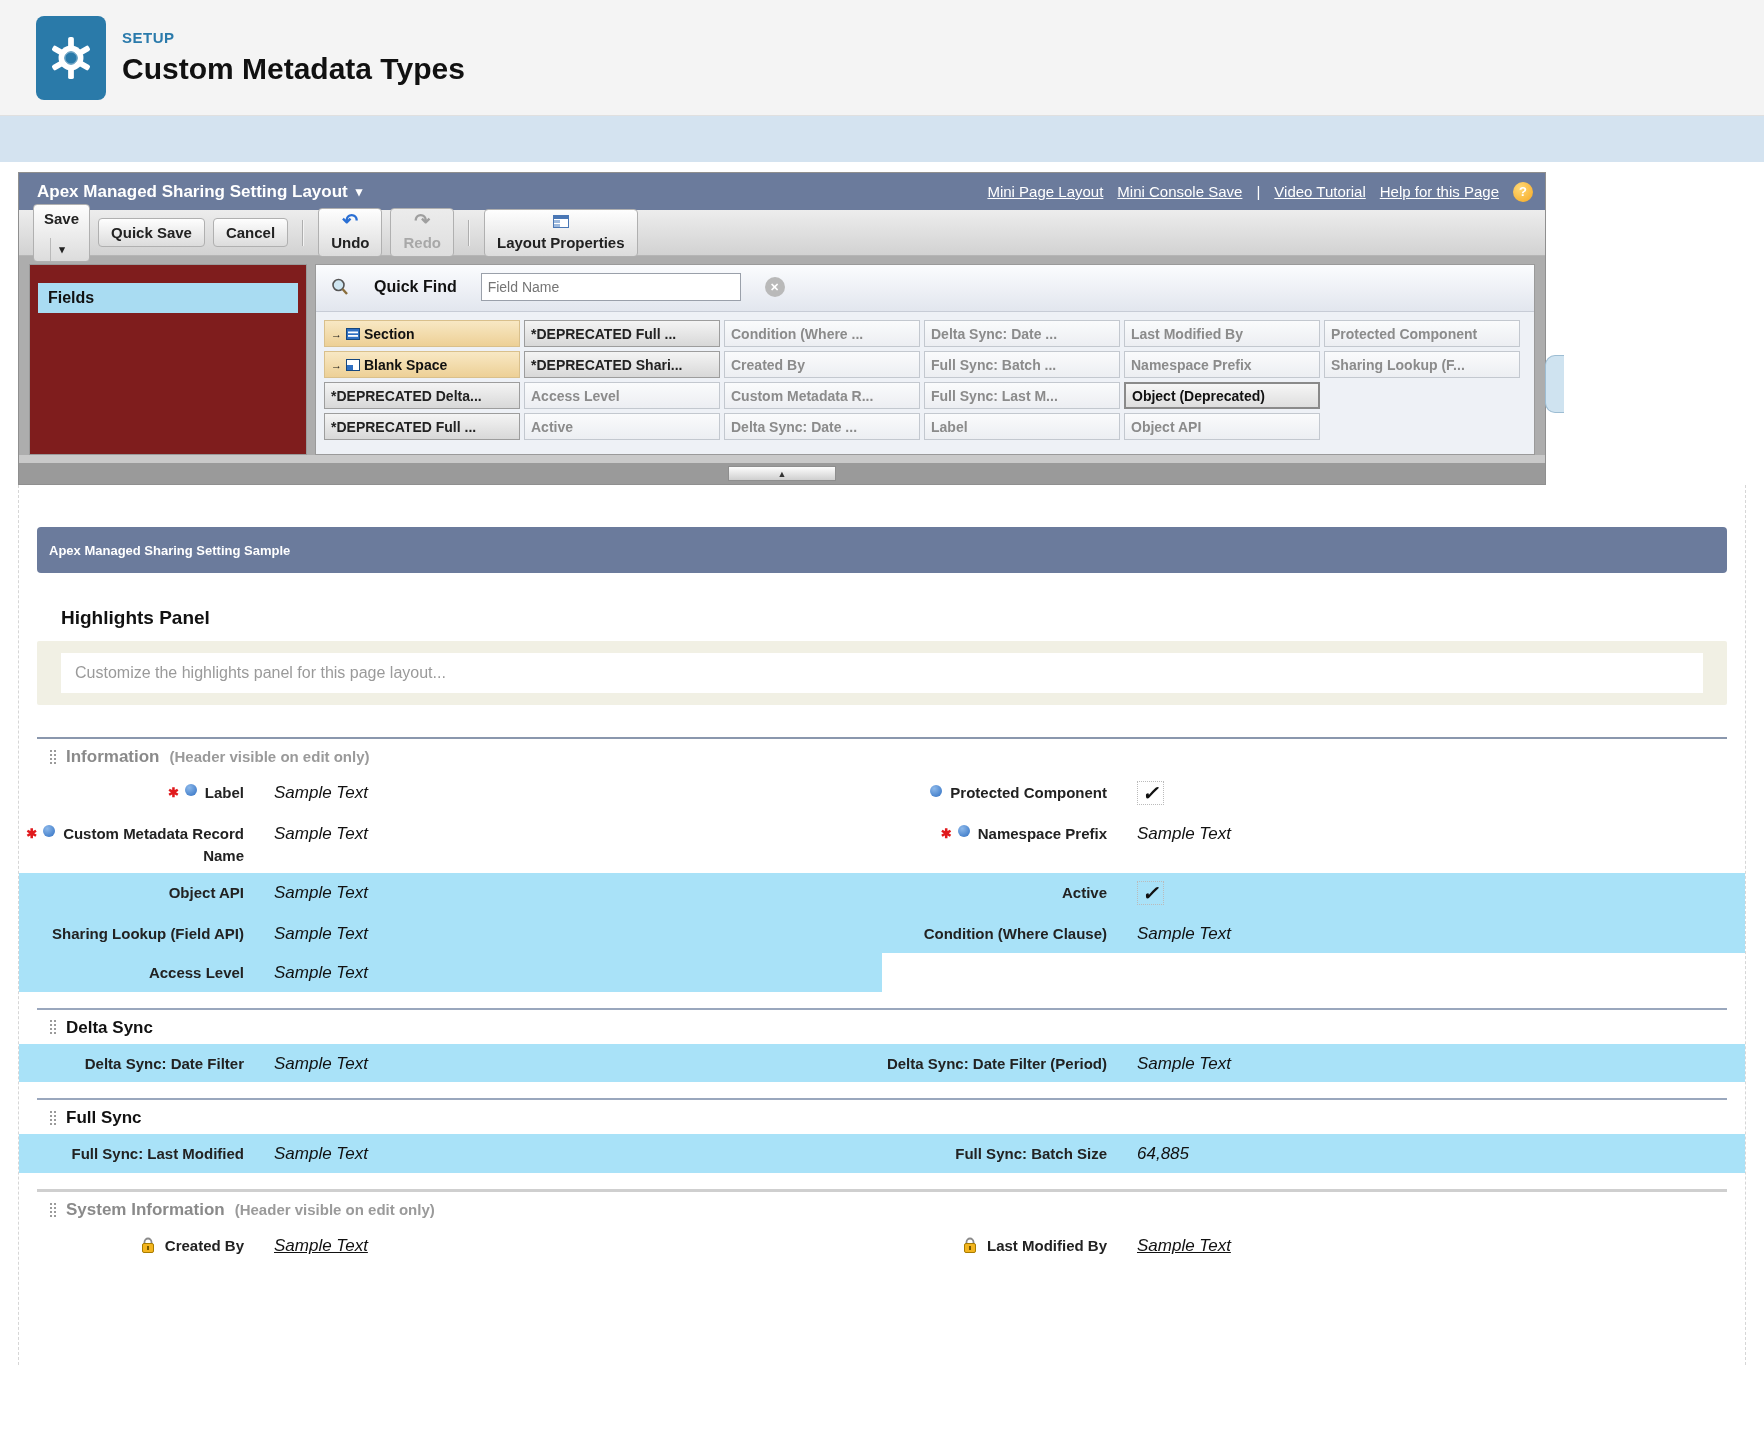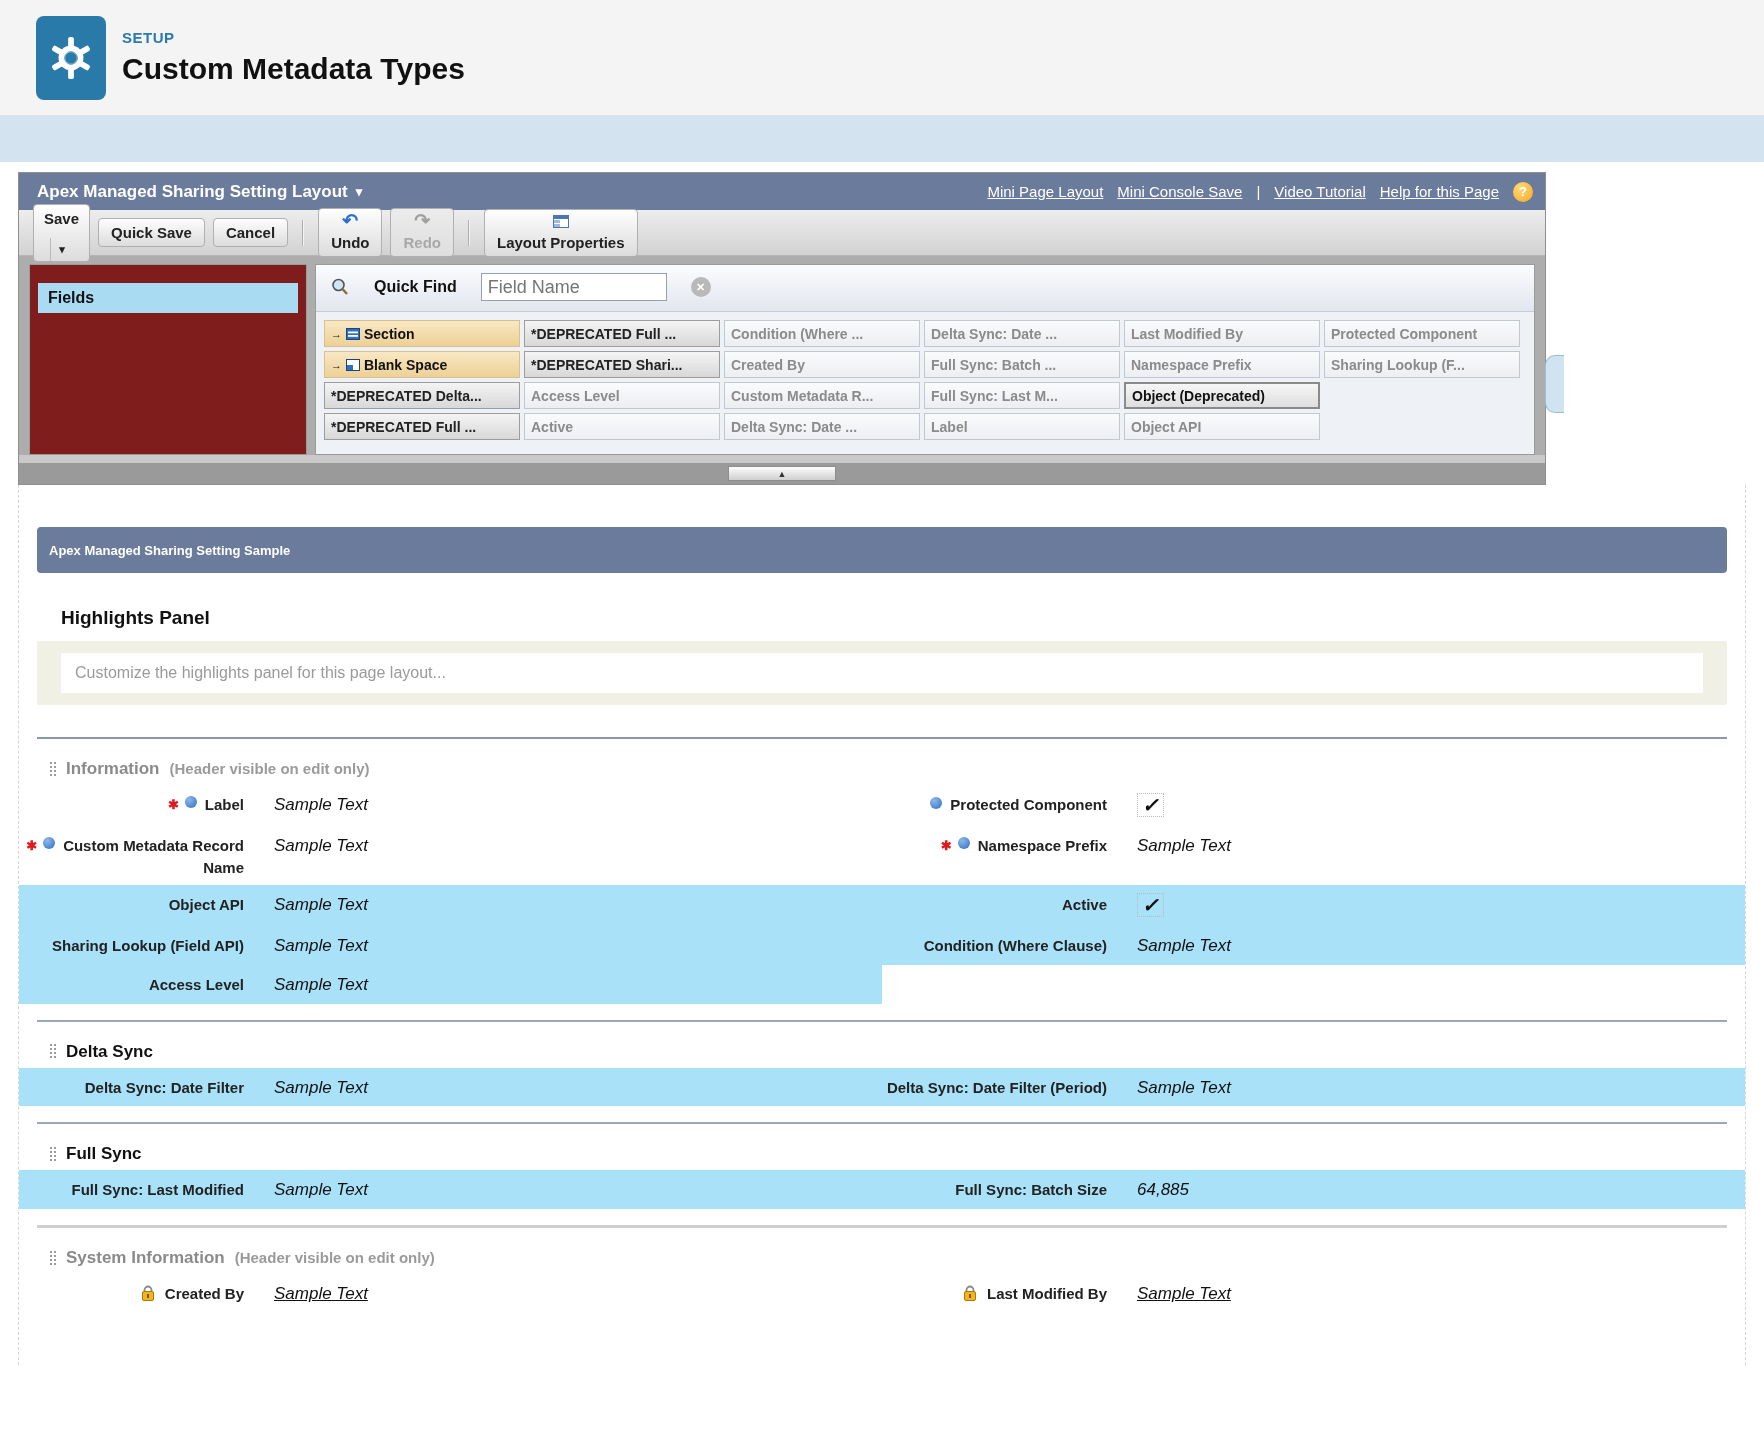--- a/index.html
+++ b/index.html
@@ -33,21 +33,21 @@
   .undo-glyph { color:#2a6fd4; font-size:19px; font-weight:bold; line-height:14px; }
   .redo-glyph { color:#9f9f9f; font-size:19px; font-weight:bold; line-height:14px; }
 
   
   .frame { display:flex; background:#adadad; padding:8px 10px 0 10px; gap:8px; }
   .sidebar { width:278px; background:#7f1d1d; border:1px solid #9a9a9a; padding-top:18px; }
   .sidebar-item { margin:0 8px; background:#a9dcf2; padding:6px 10px; font-weight:bold; font-size:16px; color:#111; cursor:pointer; }
   .palette { flex:1; background:#eef1f6; border:1px solid #9a9a9a; padding-bottom:14px; }
   .quickfind-row { background:linear-gradient(#fbfcfe,#e2e6ee); border-bottom:1px solid #c7ccd6; padding:8px 10px 10px 14px; display:flex; align-items:center; gap:24px; }
   .qf-label { font-weight:bold; font-size:16px; color:#111; }
-  .qf-input { width:186px; height:28px; border:1px solid #9aa0aa; font-size:18px; padding:0 6px; color:#444; background:#fff; }
+  .qf-input { width:260px; height:28px; border:1px solid #9aa0aa; font-size:14px; padding:0 6px; color:#444; background:#fff; }
   .qf-clear { width:20px; height:20px; border-radius:50%; background:#b9b9b9; color:#fff; display:flex; align-items:center; justify-content:center; font-size:11px; font-weight:bold; cursor:pointer; }
   .grid { display:flex; gap:4px; padding:8px 6px 0 8px; }
   .col { display:flex; flex-direction:column; gap:4px; width:196px; }
   .pitem { height:27px; display:flex; align-items:center; gap:4px; padding:0 6px; font-size:14px; border:1px solid #c3c8cf; background:linear-gradient(#fafbfc,#eceef2); color:#8b8b8b; font-weight:bold; white-space:nowrap; overflow:hidden; cursor:grab; }
   .pitem.tool { background:linear-gradient(#f8e8c4,#edd096); border:1px solid #d9c08c; color:#111; }
   .pitem.avail { background:linear-gradient(#f4f4f4,#d8d8d8); border:1px solid #9d9d9d; color:#222; }
   .pitem.selected { background:linear-gradient(#f6f6f6,#dedede); border:2px solid #8a8a8a; color:#111; }
   .tool-arrow { font-size:11px; color:#111; font-weight:bold; }
   .collapse-bar { height:21px; background:#9a9a9a; margin-top:8px; display:flex; justify-content:center; align-items:center; }
   .collapse-handle { width:108px; height:15px; background:linear-gradient(#fdfdfd,#cfcfcf); border:1px solid #8e8e8e; display:flex; align-items:center; justify-content:center; font-size:9px; color:#333; cursor:pointer; }
@@ -57,21 +57,21 @@
   .sample-wrap { margin:0 18px; border-left:1px dashed #d6d6d6; border-right:1px dashed #d6d6d6; padding:42px 0 0 0; min-height:880px; }
   .sample-bar { margin:0 18px; height:46px; background:#6b7b9c; border-radius:4px; display:flex; align-items:center; padding-left:12px; color:#fff; font-weight:bold; font-size:13px; }
   .hl-heading { margin:34px 0 12px 42px; font-size:19px; font-weight:bold; color:#111; }
   .hl-panel { margin:0 18px; background:#f1f0e4; padding:12px 24px; border-radius:2px; }
   .hl-inner { background:#fff; height:40px; display:flex; align-items:center; padding-left:14px; color:#9a9a9a; font-size:16px; }
 
   
   .section { margin:0 0 0 0; }
   .sec-rule-dark { border-top:2px solid #9aa7bd; margin:0 18px; }
   .sec-rule-gray { border-top:3px solid #cfcfcf; margin:0 18px; }
-  .sec-head { display:flex; align-items:baseline; gap:10px; padding:20px 0 6px 30px; }
+  .sec-head { display:flex; align-items:baseline; gap:10px; padding:8px 0 6px 30px; }
   .drag-dots { width:7px; height:17px; align-self:center; background-image:radial-gradient(#9a9a9a 35%, transparent 40%); background-size:4px 4px; }
   .sec-name-gray { color:#8a8a8a; font-weight:bold; font-size:17px; }
   .sec-name-black { color:#111; font-weight:bold; font-size:17px; }
   .sec-note { color:#9a9a9a; font-weight:bold; font-size:15px; }
 
   .frow { display:flex; margin:0 0; }
   .fhalf { flex:1; display:flex; padding:7px 0; align-items:flex-start; min-height:38px; }
   .fhalf.hl { background:#a9e2f8; }
   .flabel { width:225px; text-align:right; font-size:15px; font-weight:bold; color:#222; line-height:1.45; padding-top:2px; }
   .ficons { display:inline-flex; gap:6px; margin-right:8px; vertical-align:1px; }

